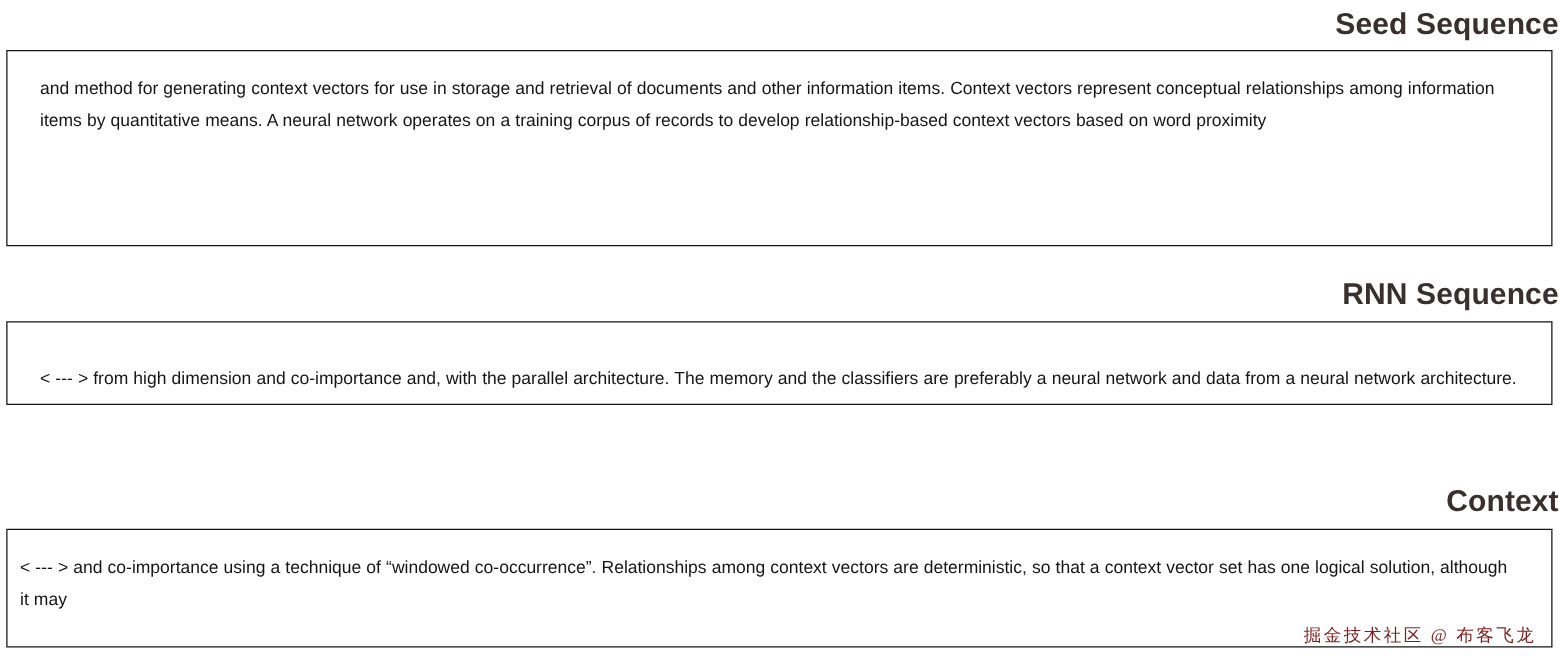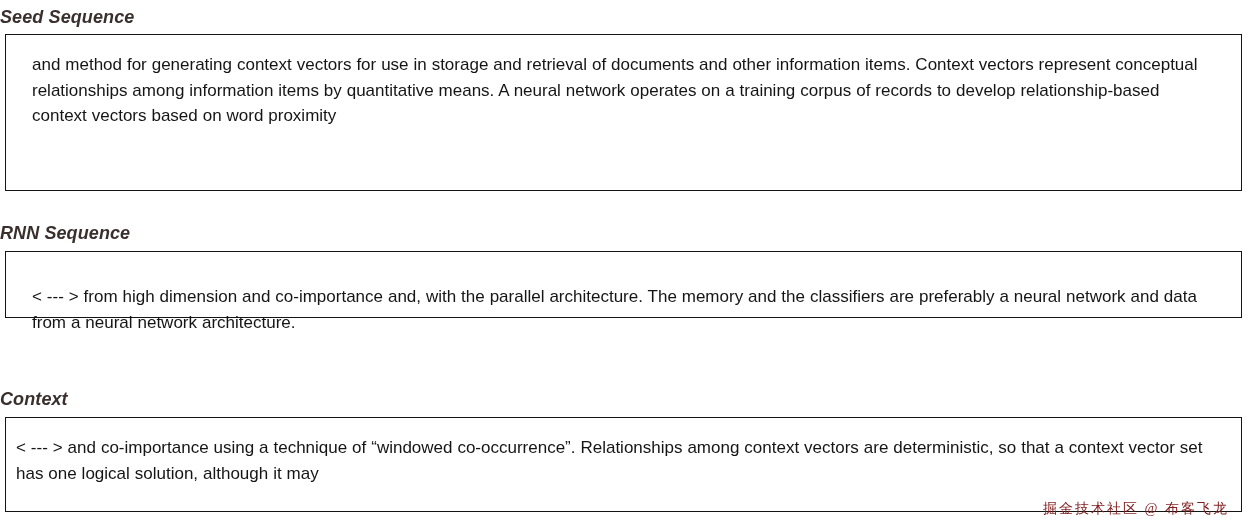--- a/index.html
+++ b/index.html
@@ -20,39 +20,38 @@
     width: 1247px;
     height: 532px;
     box-sizing: border-box;
   }
   .section {
     position: absolute;
     left: 0;
     width: 1247px;
   }
   .section-title {
-    text-align: left;
-    font-size: 18px;
+    text-align: right;
+    font-size: 24px;
     font-weight: bold;
     color: #39302e;
     letter-spacing: 0.1px;
     line-height: 1.0;
     margin: 0;
     padding: 0;
     white-space: nowrap;
-    font-style: italic;
   }
   .text-box {
     margin: 0 5px 0 5px;
     border: 1.6px solid #141414;
     background: #ffffff;
     box-sizing: border-box;
   }
   .box-text {
-    font-size: 17px;
+    font-size: 14px;
     line-height: 25.5px;
     color: #151515;
     margin: 0;
     text-align: left;
     word-spacing: 0.2px;
   }
 
   
   #sec-seed { top: 8px; }
   #sec-seed .section-title { margin-bottom: 8px; }

